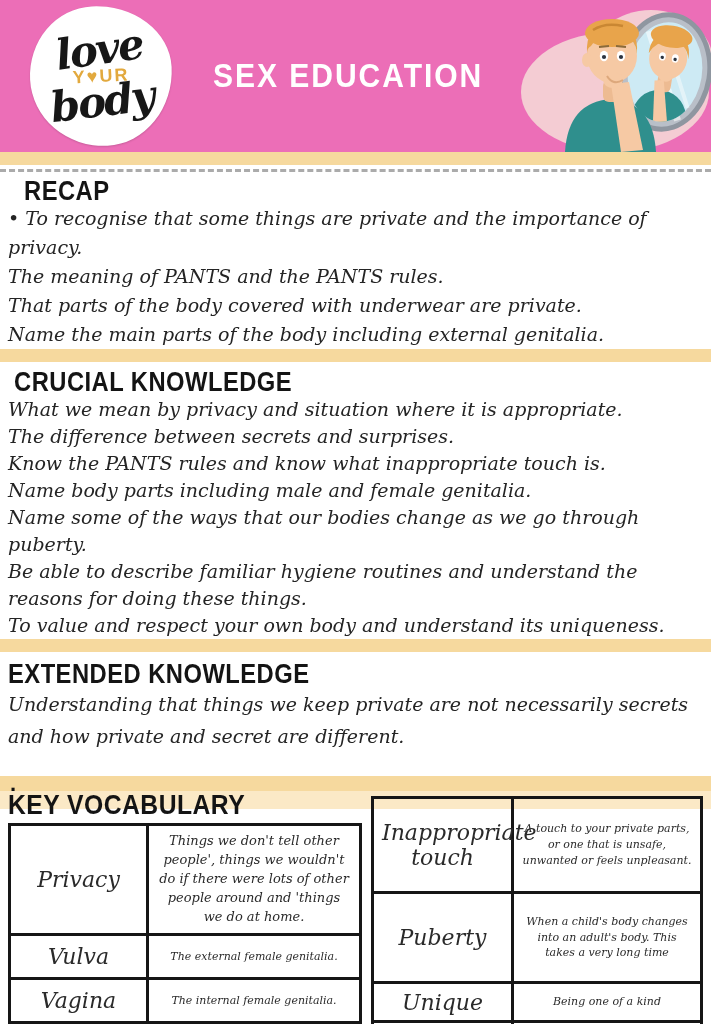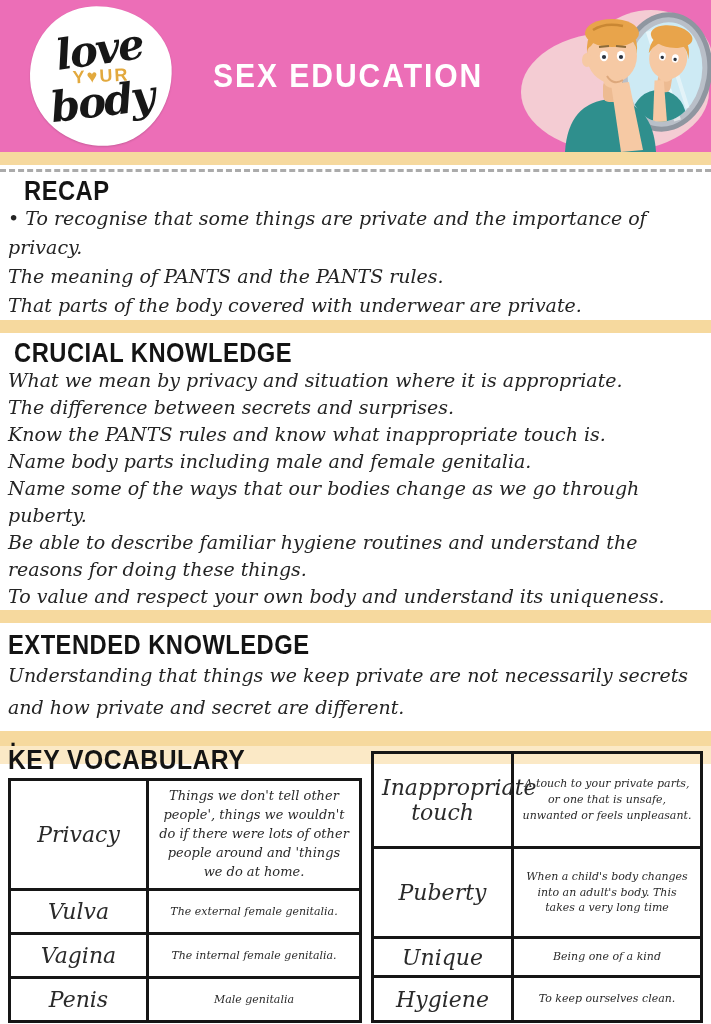--- a/index.html
+++ b/index.html
@@ -47,21 +47,21 @@
     transform:scale(.95,1.08);transform-origin:left top;
   }
   .crucial .section-heading{margin-left:14px;margin-top:4px;margin-bottom:2px;}
   .extended .section-heading{margin-left:8px;margin-top:6px;margin-bottom:2px;}
   .body-line{
     font-style:italic;font-size:19px;line-height:29px;margin:0;padding:0 6px 0 8px;
     color:#242424;
   }
   .crucial .body-line{line-height:27px;}
   .extended .body-line{line-height:32px;}
-  .extended{padding-bottom:8px;}
+  .extended{padding-bottom:24px;}
   
   .vocab{display:flex;align-items:flex-start;padding:0 8px;margin-top:-30px;gap:9px;}
   .vocab-left{width:354px;flex:none;}
   .stray-dot{font-weight:bold;font-size:22px;line-height:10px;height:10px;margin-left:2px;font-family:"Liberation Sans",sans-serif;color:#111;}
   .vocab-heading{
     font-family:"Liberation Sans",sans-serif;font-weight:900;color:#141414;
     font-size:26px;line-height:28px;margin:0 0 6px 0;letter-spacing:.5px;
     transform:scale(.95,1.08);transform-origin:left top;white-space:nowrap;
   }
   .vocab-right{flex:1;margin-top:17px;}
@@ -138,20 +138,21 @@
   </div>
 
   <div class="band"></div>
   <div class="dotted-rule"></div>
 
   <div class="section recap">
     <h2 class="section-heading">RECAP</h2>
     <p class="body-line">• To recognise that some things are private and the importance of privacy.</p>
     <p class="body-line">The meaning of PANTS and the PANTS rules.</p>
     <p class="body-line">That parts of the body covered with underwear are private.</p>
+    <p class="body-line">Name the main parts of the body including external genitalia.</p>
   </div>
 
   <div class="band"></div>
 
   <div class="section crucial">
     <h2 class="section-heading">CRUCIAL KNOWLEDGE</h2>
     <p class="body-line">What we mean by privacy and situation where it is appropriate.</p>
     <p class="body-line">The difference between secrets and surprises.</p>
     <p class="body-line">Know the PANTS rules and know what inappropriate touch is.</p>
     <p class="body-line">Name body parts including male and female genitalia.</p>

